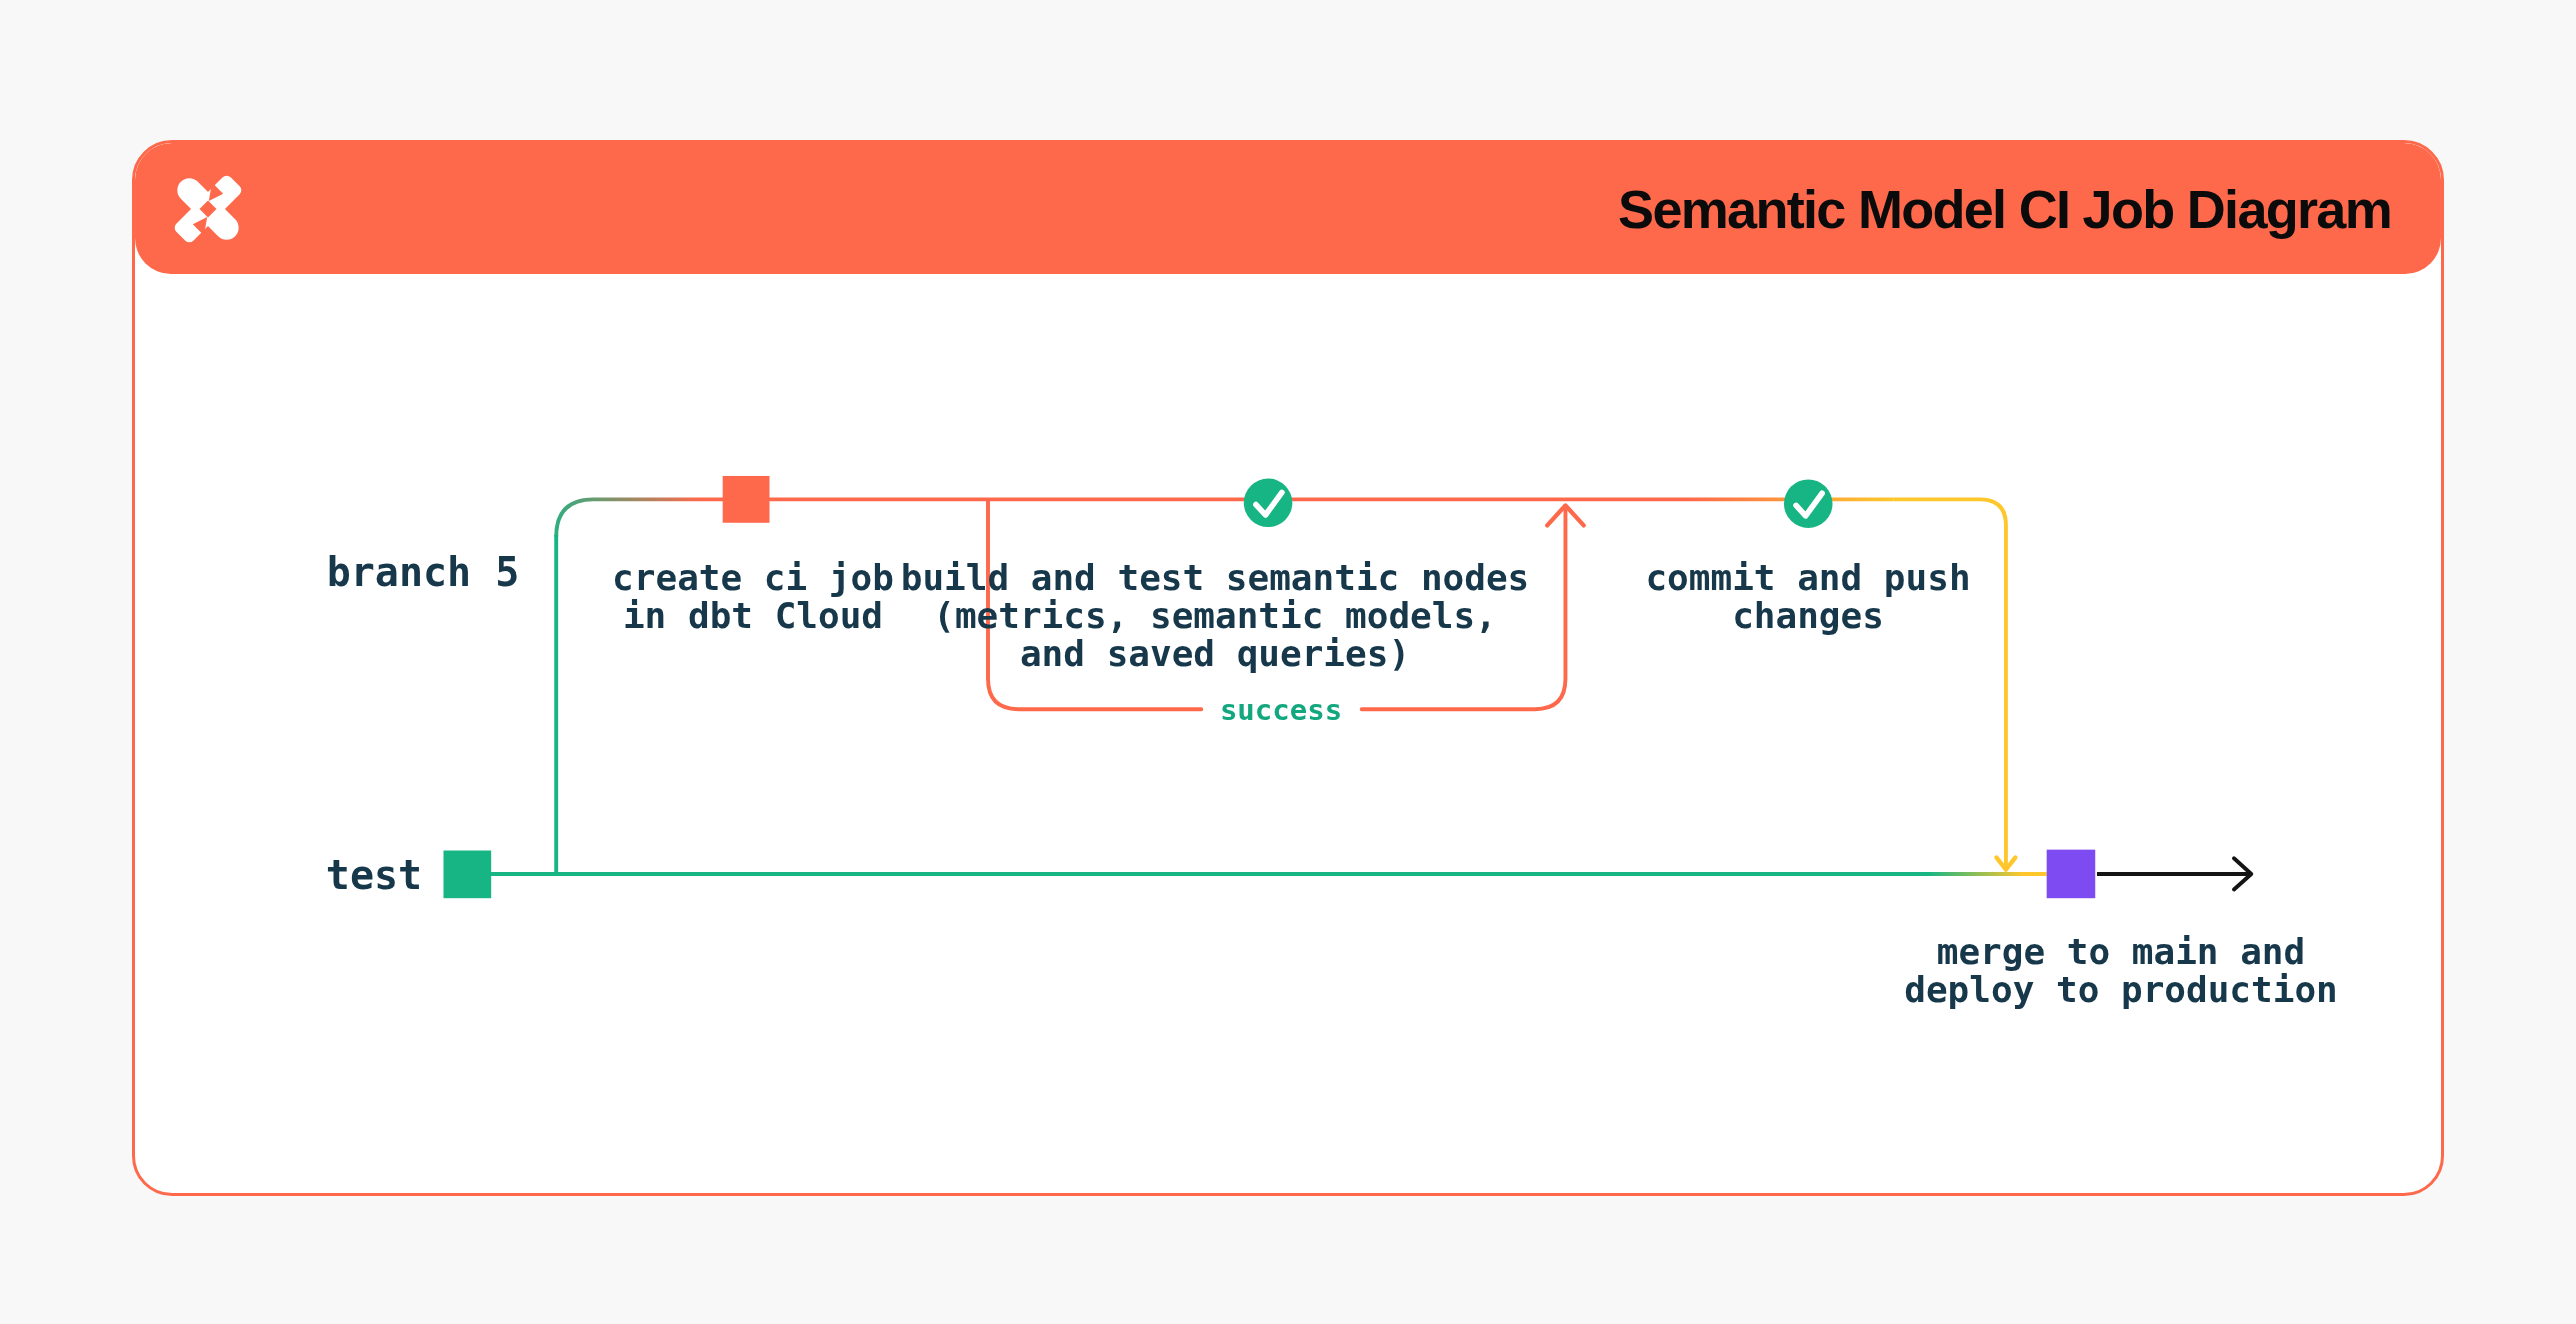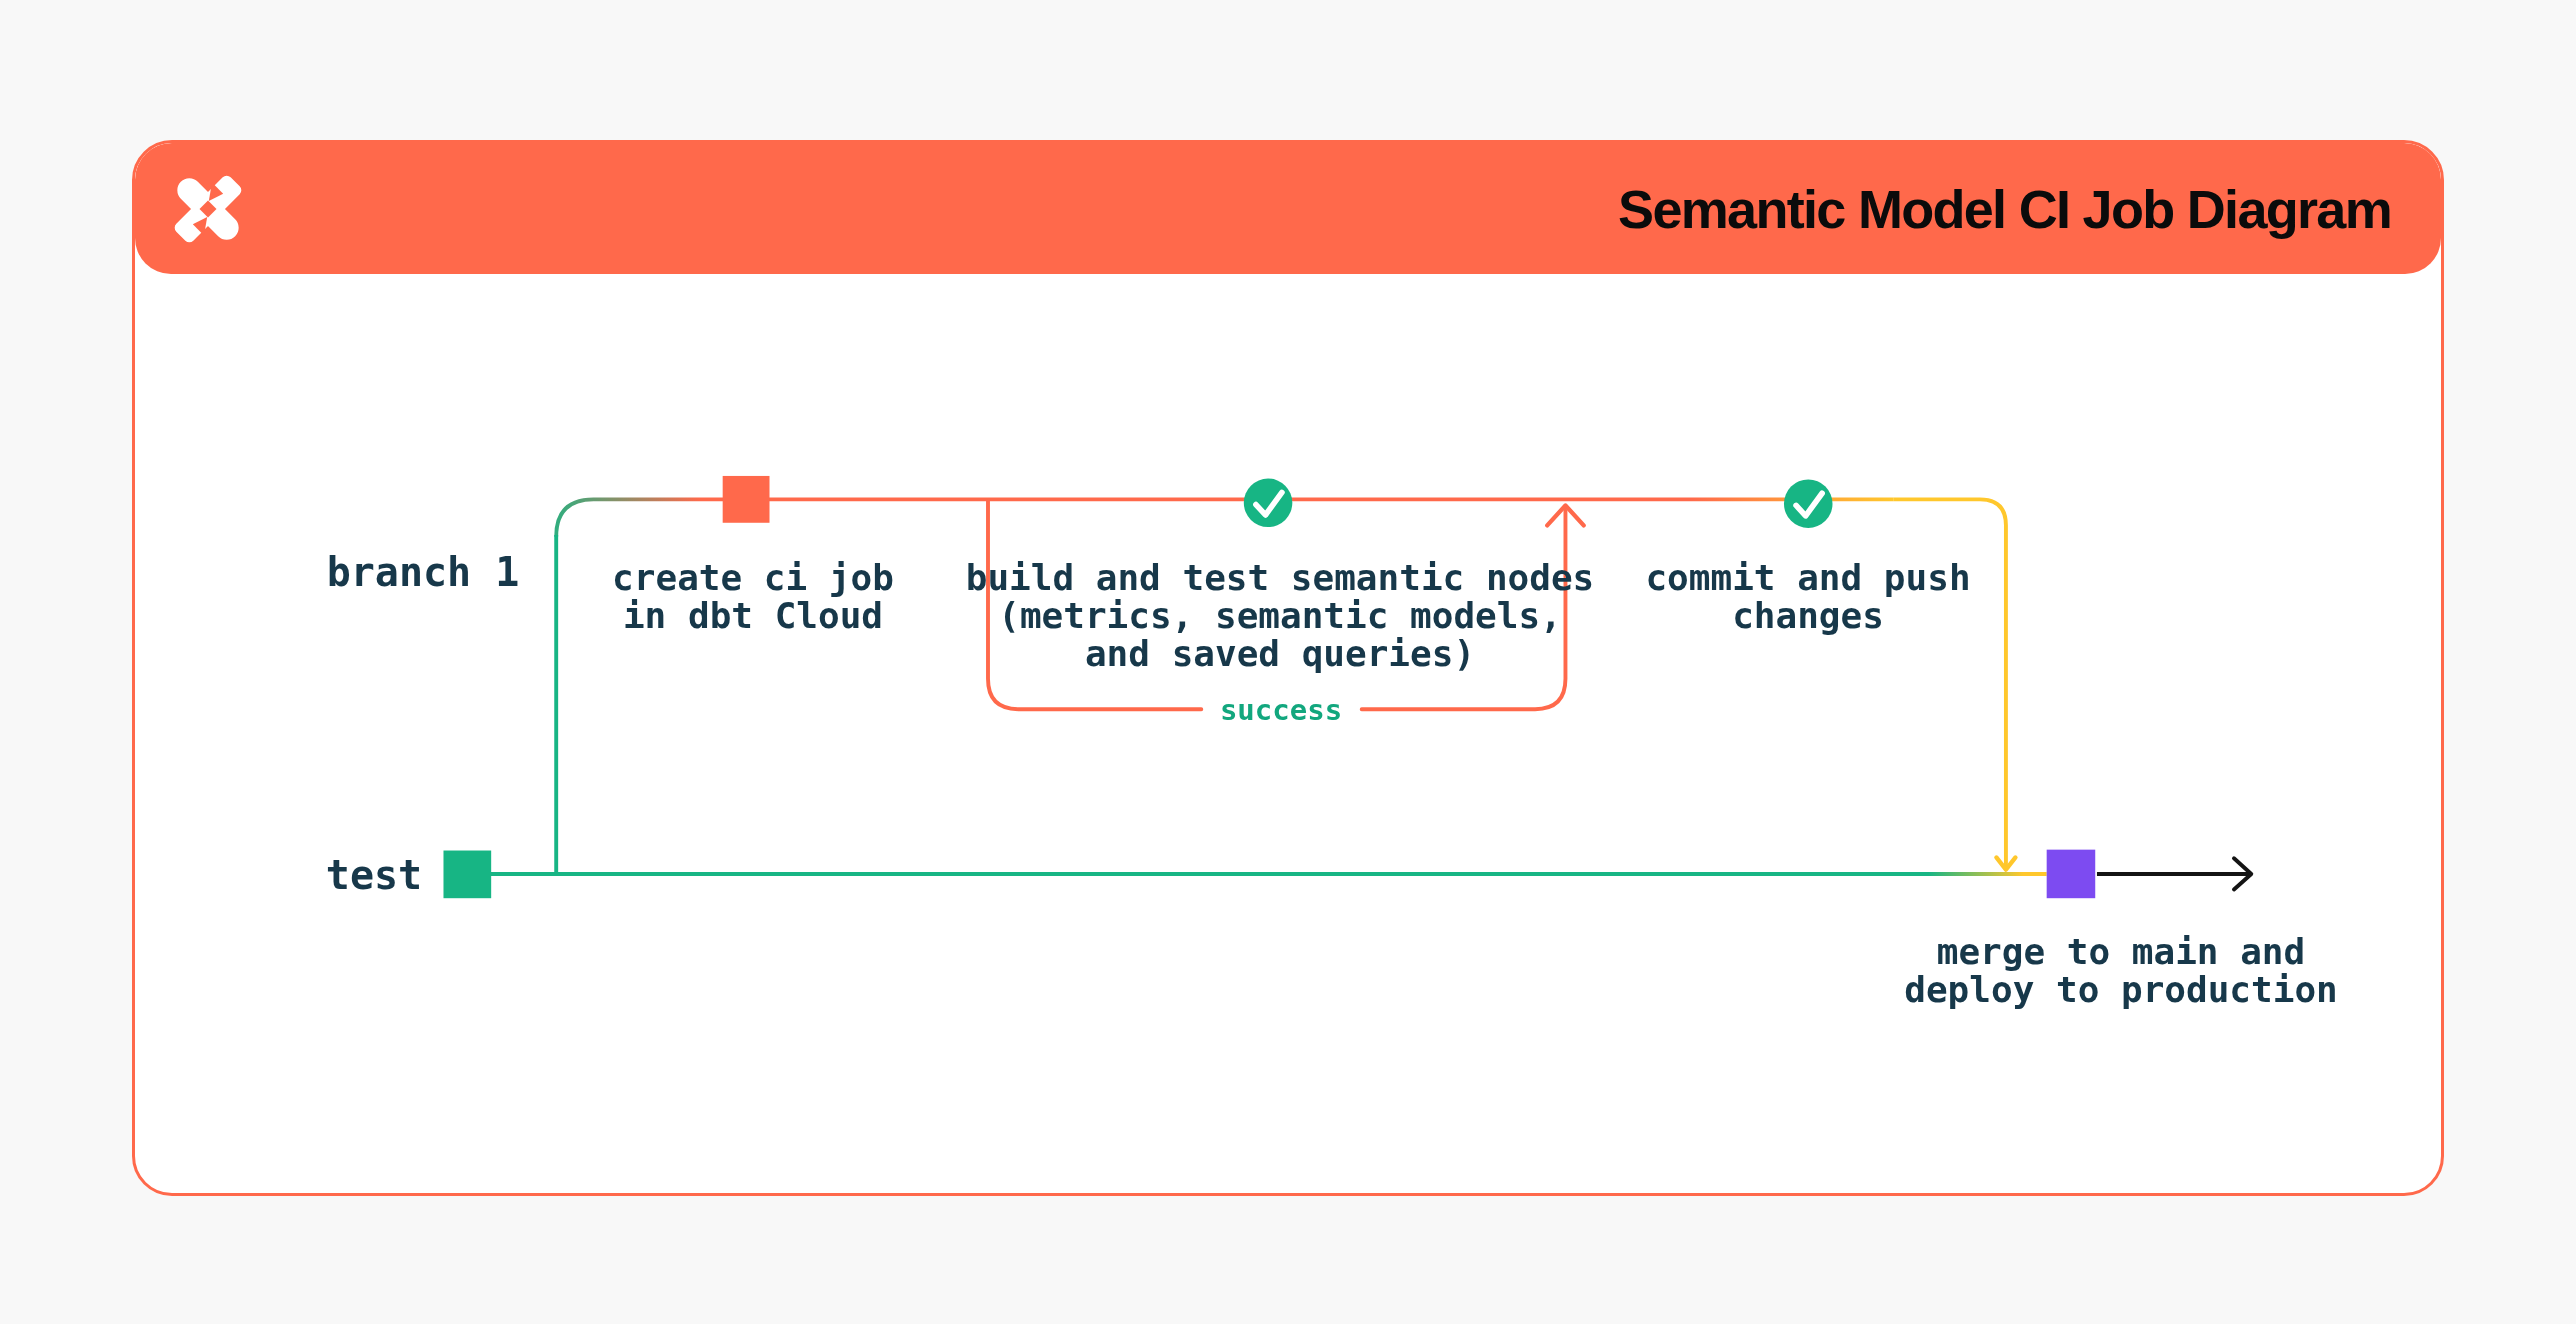--- a/index.html
+++ b/index.html
@@ -153,26 +153,26 @@
     <g>
       <circle cx="1462" cy="573" r="28" fill="#17B584"></circle>
       <polyline points="1448,575 1459,587 1478,561" fill="none" stroke="#FFFFFF" stroke-width="6.5" stroke-linecap="round" stroke-linejoin="round"></polyline>
     </g>
     <g>
       <circle cx="2085" cy="574" r="28" fill="#17B584"></circle>
       <polyline points="2071,576 2082,588 2101,562" fill="none" stroke="#FFFFFF" stroke-width="6.5" stroke-linecap="round" stroke-linejoin="round"></polyline>
     </g>
   </svg>
 
-  <div class="lane-label" style="left:423px; top:566px;">branch 1</div>
+  <div class="lane-label" style="left:423px; top:566px;">branch 5</div>
   <div class="lane-label" style="left:374px; top:869px;">test</div>
 
   <div class="node-label" style="left:753px; top:591px;">create ci job
 in dbt Cloud</div>
-  <div class="node-label" style="left:1280px; top:610px;">build and test semantic nodes
+  <div class="node-label" style="left:1215px; top:610px;">build and test semantic nodes
 (metrics, semantic models,
 and saved queries)</div>
   <div class="node-label" style="left:1808px; top:591px;">commit and push
 changes</div>
   <div class="node-label" style="left:2121px; top:965px;">merge to main and
 deploy to production</div>
 
   <div class="success-label" style="left:1281px; top:704px;">success</div>
 
 </div>

